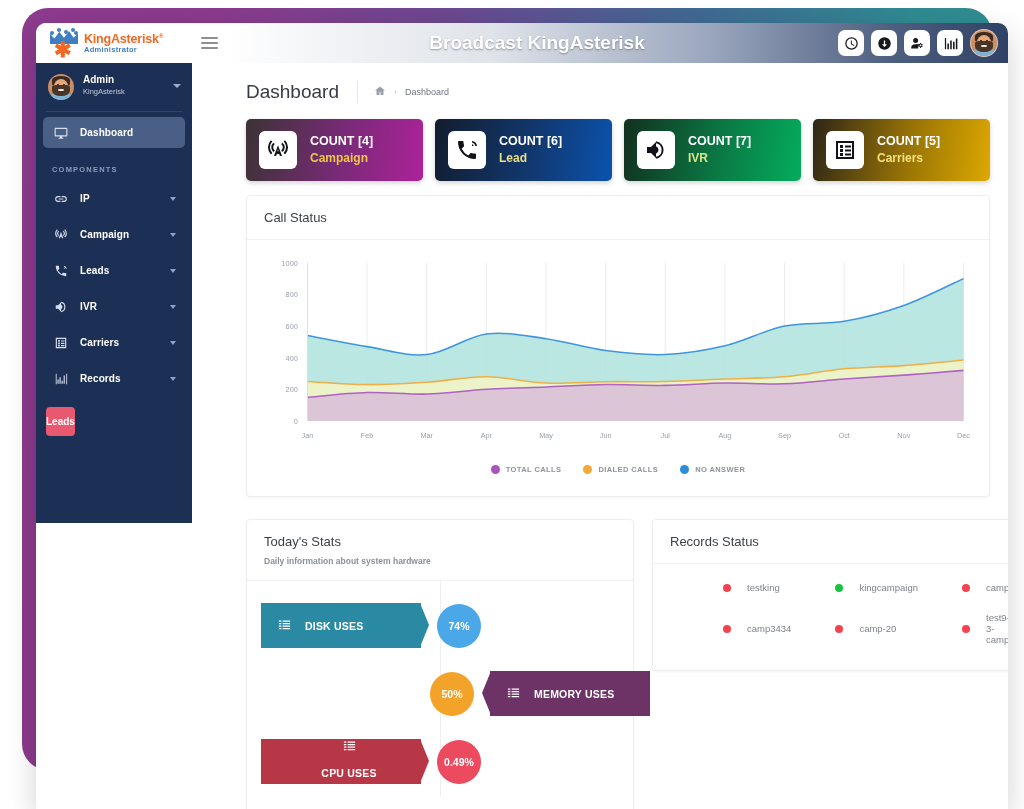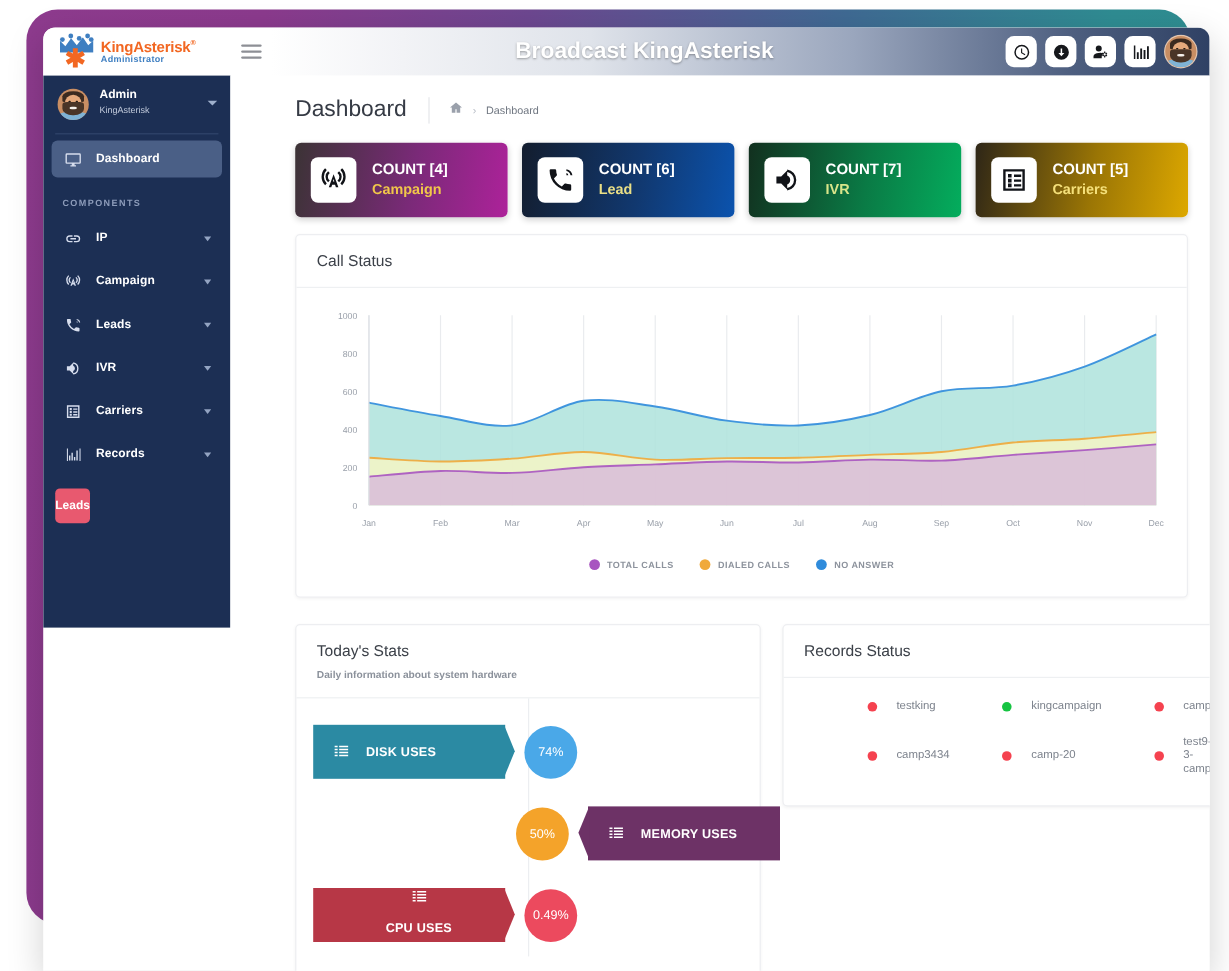--- a/index.html
+++ b/index.html
@@ -186,21 +186,21 @@
   .stat-bar .arrow {
     position:absolute; right:-8px; top:0; width:0;height:0;
     border-top:22.5px solid transparent; border-bottom:22.5px solid transparent;
   }
   .stat-bar.left .arrow { left:auto; right:-8px; }
   .stat-bar.right .arrow { right:auto; left:-8px;
     border-top:22.5px solid transparent; border-bottom:22.5px solid transparent; }
   .stat-bar svg { width:15px;height:15px;fill:#ffffff; flex:none; }
   .stat-bubble {
     width:44px;height:44px;border-radius:50%;display:flex;align-items:center;justify-content:center;
-    color:#ffffff;font-size:10.5px;font-weight:normal; flex:none; z-index:2;
+    color:#ffffff;font-size:10.5px;font-weight:bold; flex:none; z-index:2;
   }
 
   #campaign-body { padding:18px 20px 20px 26px; }
   #campaign-grid { display:grid; grid-template-columns:1fr 1fr 1fr; row-gap:19px; }
   .camp-item { display:flex; align-items:center; gap:16px;padding-left:44px; }
   .camp-dot { width:8px;height:8px;border-radius:50%; flex:none; }
   .camp-name { font-size:9.5px; color:#7d838d; }
 </style>
 </head>
 <body>

